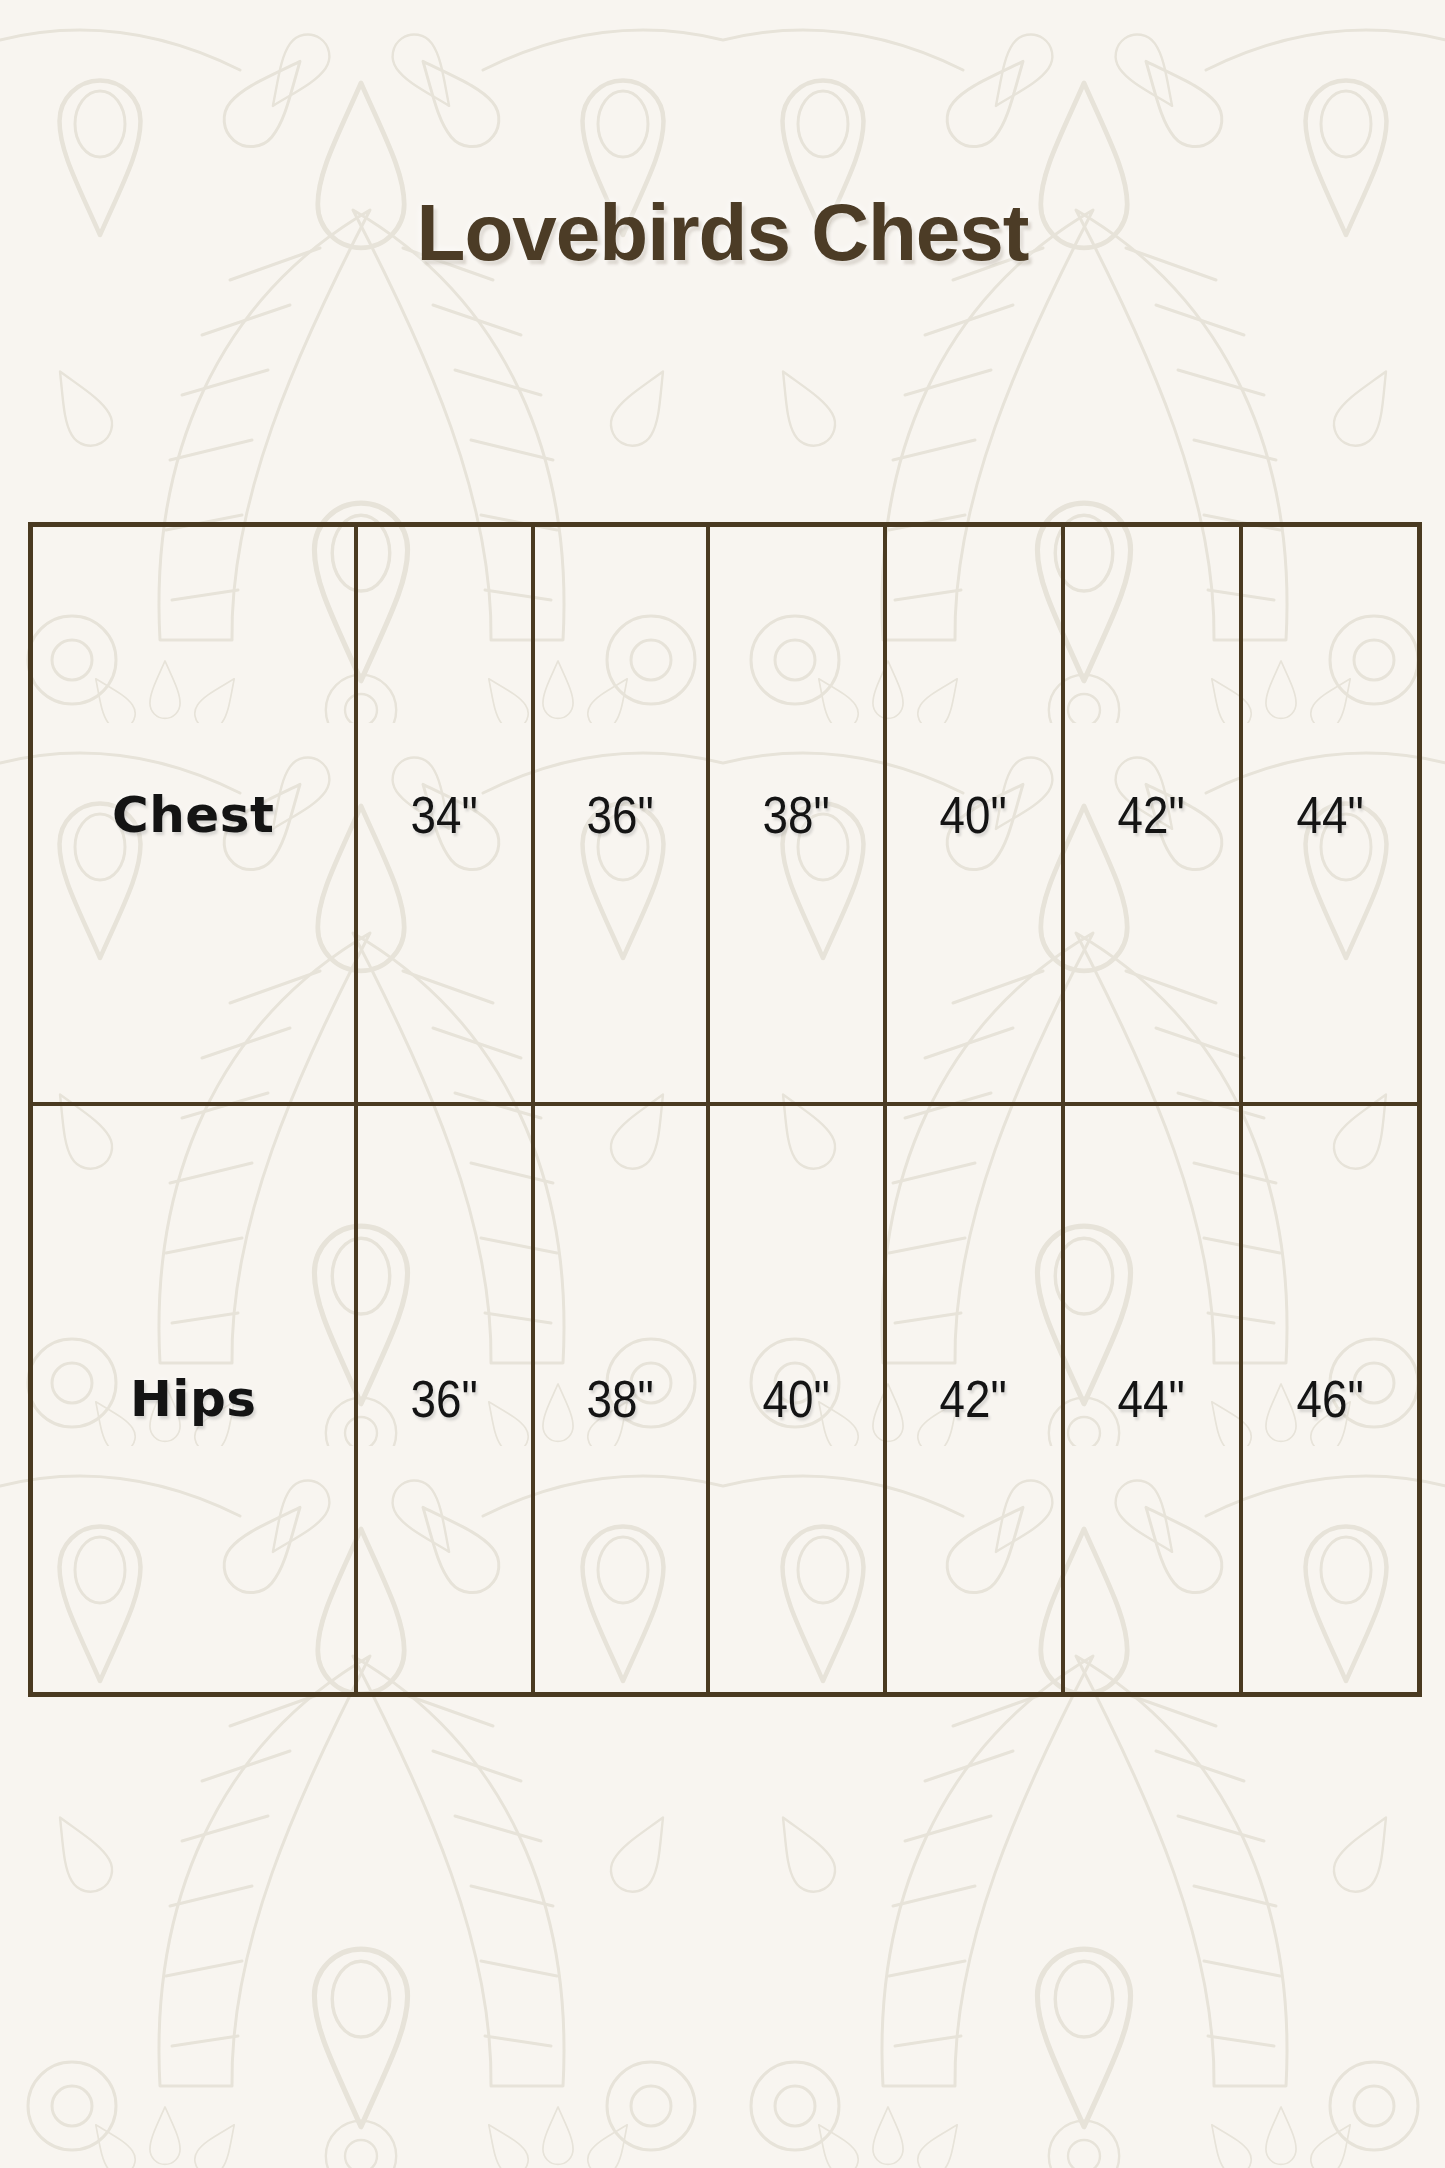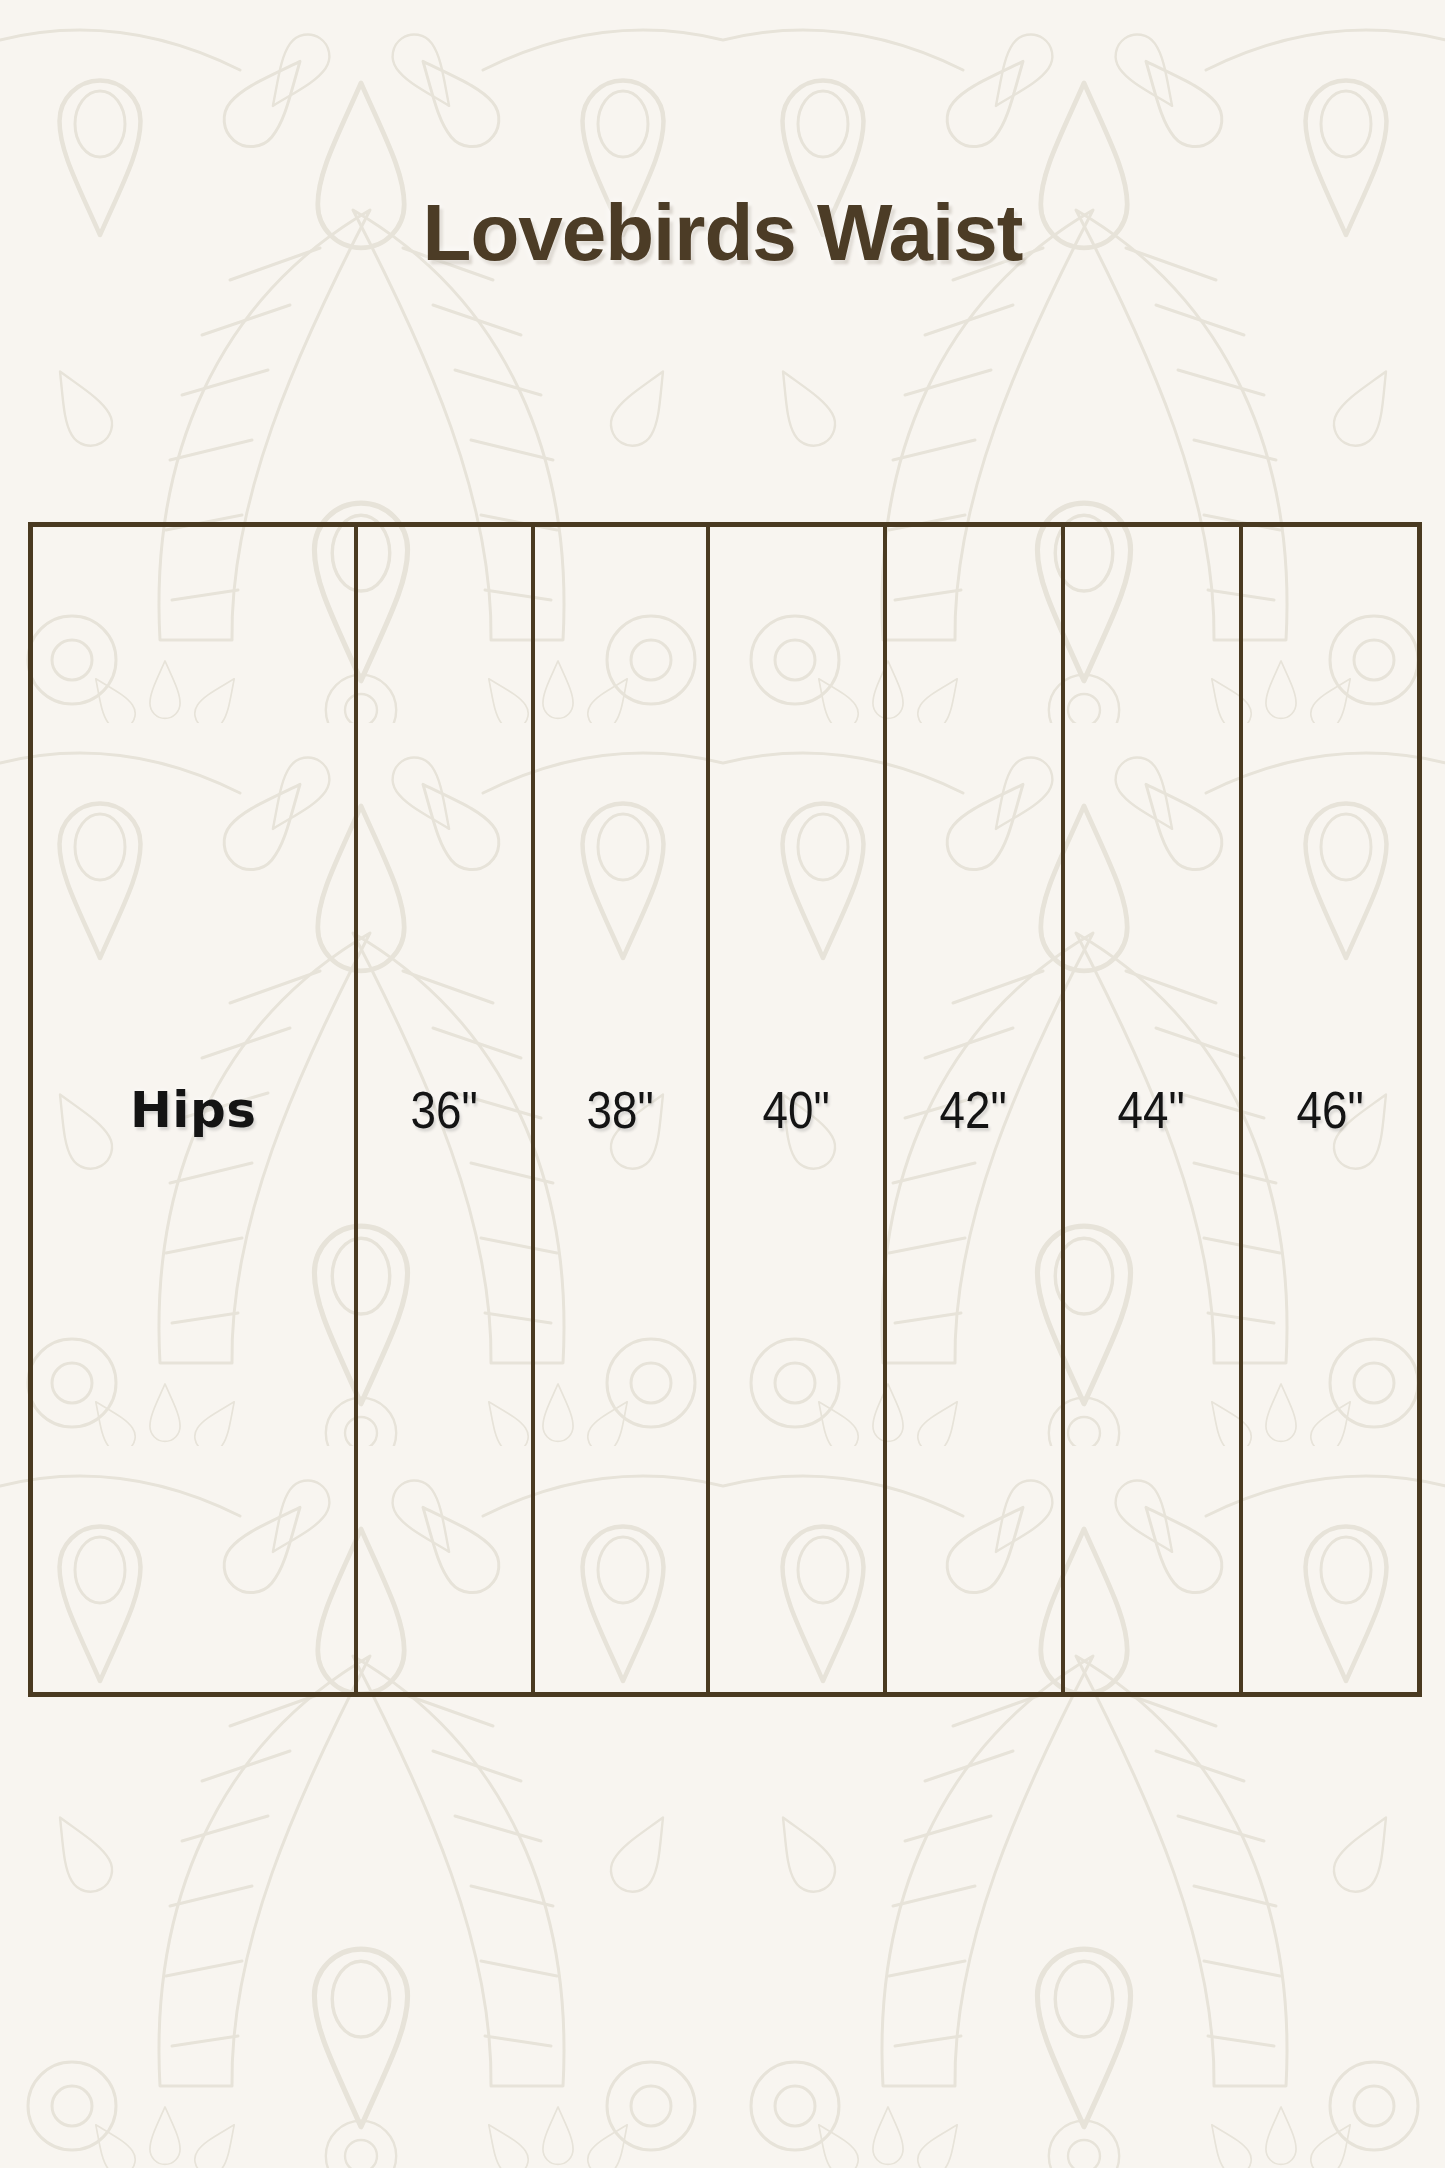--- a/index.html
+++ b/index.html
@@ -141,35 +141,44 @@
         <use href="#drop" transform="translate(417,60) rotate(145) scale(0.8)"></use>
         <use href="#eye" transform="translate(361,560) scale(1.15)"></use>
         <use href="#ring" transform="translate(361,710) scale(0.8)"></use>
       </g>
     </pattern>
   </defs>
   <rect width="1445" height="2168" fill="url(#tile)"></rect>
 </svg>
 
 <header class="title-block">
-  <div class="title-line">Lovebirds Waist</div>
+  <div class="title-line">Lovebirds Chest</div>
 </header>
 
 <table class="size-table">
   <colgroup>
     <col style="width:325px">
     <col style="width:177px">
     <col style="width:175px">
     <col style="width:177px">
     <col style="width:178px">
     <col style="width:178px">
     <col style="width:179px">
   </colgroup>
   <tbody>
 
+    <tr class="row-chest">
+      <th class="row-label-cell">Chest</th>
+      <td class="value-cell"><span class="val">34"</span></td>
+      <td class="value-cell"><span class="val">36"</span></td>
+      <td class="value-cell"><span class="val">38"</span></td>
+      <td class="value-cell"><span class="val">40"</span></td>
+      <td class="value-cell"><span class="val">42"</span></td>
+      <td class="value-cell"><span class="val">44"</span></td>
+    </tr>
 
 
     <tr class="row-hips">
       <th class="row-label-cell">Hips</th>
       <td class="value-cell"><span class="val">36"</span></td>
       <td class="value-cell"><span class="val">38"</span></td>
       <td class="value-cell"><span class="val">40"</span></td>
       <td class="value-cell"><span class="val">42"</span></td>
       <td class="value-cell"><span class="val">44"</span></td>
       <td class="value-cell"><span class="val">46"</span></td>

